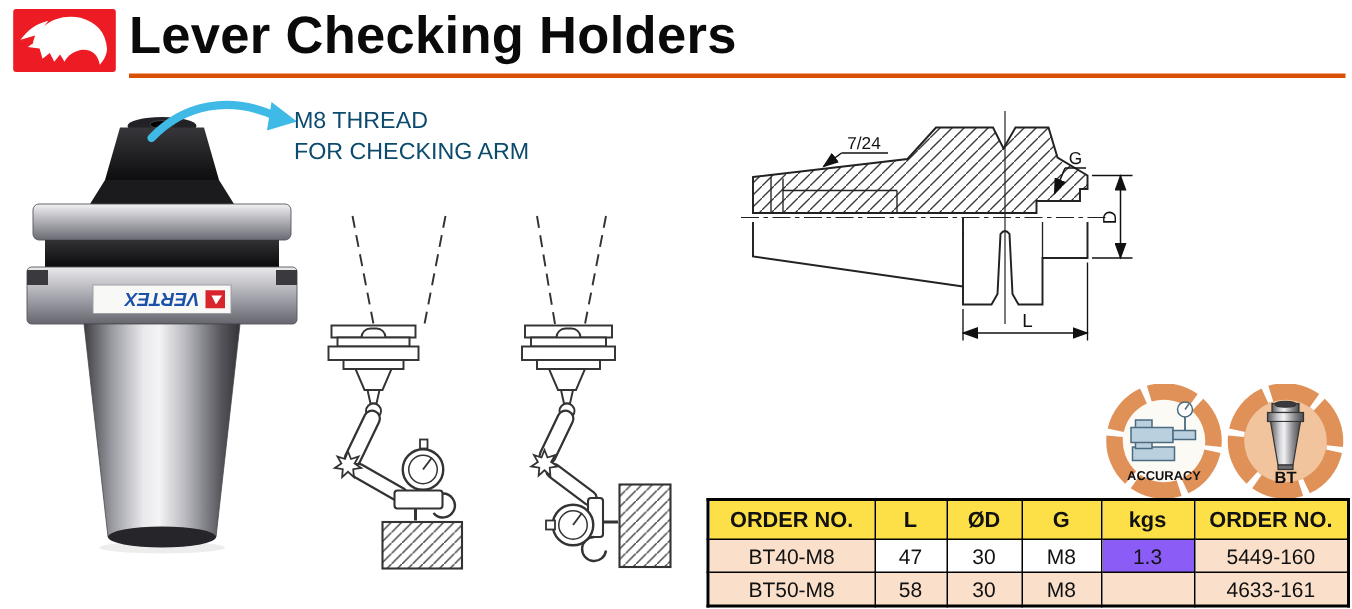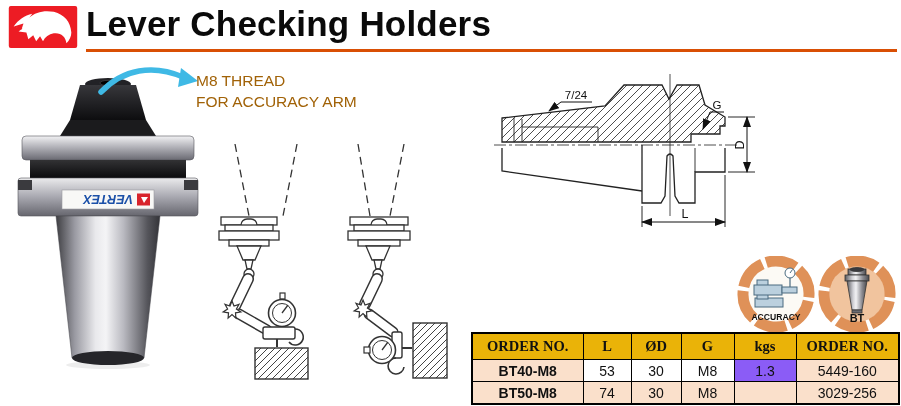--- a/index.html
+++ b/index.html
@@ -4,35 +4,35 @@
 <style>
   html,body{margin:0;padding:0;background:#fff;}
   .page{position:relative;width:901px;height:406px;background:#ffffff;overflow:hidden;
         font-family:"Liberation Sans",sans-serif;color:#111;}
   
   .logo-box{position:absolute;left:8px;top:6px;width:70px;height:43px;}
   .page-title{position:absolute;left:86px;top:4px;font-size:35px;font-weight:bold;
               letter-spacing:0.2px;color:#0a0a0a;white-space:nowrap;}
   .title-underline{position:absolute;left:86px;top:49px;width:811px;height:3px;}
   
-  .m8-note{position:absolute;left:196px;top:70px;font-size:15.5px;line-height:1.38;color:#a16207;}
+  .m8-note{position:absolute;left:196px;top:70px;font-size:15.5px;line-height:1.38;color:#0c4a6e;}
   
   .badge{position:absolute;width:81px;height:78px;}
   .badge.accuracy{left:736px;top:256px;}
   .badge.bt{left:817px;top:256px;}
   
   table.spec{position:absolute;left:471px;top:332px;border-collapse:collapse;table-layout:fixed;
              width:427px;border:2.5px solid #000;}
   table.spec td,table.spec th{border:1.5px solid #000;text-align:center;vertical-align:middle;
              font-size:14px;padding:0;overflow:hidden;white-space:nowrap;}
   table.spec th{height:25px;font-weight:bold;font-size:14.5px;}
   table.spec td{height:21px;}
   .col-order{width:111px;} .col-l{width:48px;} .col-od{width:50px;}
   .col-g{width:53px;} .col-kgs{width:62px;} .col-code{width:103px;}
-  td.order-cell{font-weight:bold;}
+  td.order-cell{font-weight:normal;}
 </style>
 </head>
 <body>
 
 <div class="page">
 
   <svg class="logo-box" viewBox="0 0 70 44">
     <rect x="0" y="0" width="70" height="43" rx="2" fill="#ED1C24"></rect>
     <path fill="#ffffff" d="M5,21 C10,14 16,10 24,8 L21,12 C27,6 37,4 46,6 C57,9 63,16 64,27 C64,31 62,35 59,38
          C58,31 53,27 46,28 C41,29 37,32 35,36 L32,31 L28,36 L25,30 L20,34 L18,27 L10,26 L14,23 Z"></path>
@@ -96,21 +96,21 @@
     <path d="M46,154 L150,154 L134,296 L62,296 Z" fill="url(#coneGrad)" stroke="#44444a" stroke-width="0.5"></path>
     <ellipse cx="98" cy="296" rx="36" ry="7" fill="#26262a"></ellipse>
   </svg>
 
   <svg style="position:absolute;left:95px;top:64px;" width="105" height="34" viewBox="0 0 105 34">
     <path d="M6,28 C28,5 58,0 88,13" fill="none" stroke="#3FB9E5" stroke-width="5.5" stroke-linecap="round"></path>
     <polygon points="86,4 103,17 83,23" fill="#3FB9E5"></polygon>
   </svg>
   <div class="m8-note">
     <div>M8 THREAD</div>
-    <div>FOR ACCURACY ARM</div>
+    <div>FOR CHECKING ARM</div>
   </div>
 
   <svg style="position:absolute;left:205px;top:138px;" width="130" height="262" viewBox="0 0 130 262">
     <defs>
       <pattern id="hatch" width="7" height="7" patternUnits="userSpaceOnUse">
         <path d="M0,7 L7,0" stroke="#444" stroke-width="1"></path>
       </pattern>
     </defs>
     <g stroke="#333" stroke-width="1.3" fill="none">
       <line x1="30" y1="6" x2="44" y2="78" stroke-dasharray="8 5"></line>
@@ -275,40 +275,40 @@
   <table class="spec">
     <colgroup>
       <col class="col-order">
         <col class="col-l">
         <col class="col-od">
       <col class="col-g">
         <col class="col-kgs">
         <col class="col-code">
     </colgroup>
     <tbody>
-        <tr style="background:#eab308;font-family:Liberation Serif, serif;">
+        <tr style="background:#fde047;">
       <th>ORDER NO.</th>
       <th>L</th>
       <th>ØD</th>
       <th>G</th>
       <th>kgs</th>
       <th>ORDER NO.</th>
     </tr>
     <tr>
       <td class="order-cell" style="background:#FAE0CB;">BT40-M8</td>
-      <td style="background:#fff;">53</td>
+      <td style="background:#fff;">47</td>
       <td style="background:#fff;">30</td>
       <td style="background:#fff;">M8</td>
       <td style="background:#8b5cf6;">1.3</td>
       <td style="background:#FAE0CB;">5449-160</td>
     </tr>
     <tr style="background:#FAE0CB;">
       <td class="order-cell">BT50-M8</td>
-      <td>74</td>
+      <td>58</td>
       <td>30</td>
       <td>M8</td>
       <td></td>
-      <td>3029-256</td>
+      <td>4633-161</td>
     </tr>
   </tbody>
     </table>
 
 </div>
 
 </body></html>

